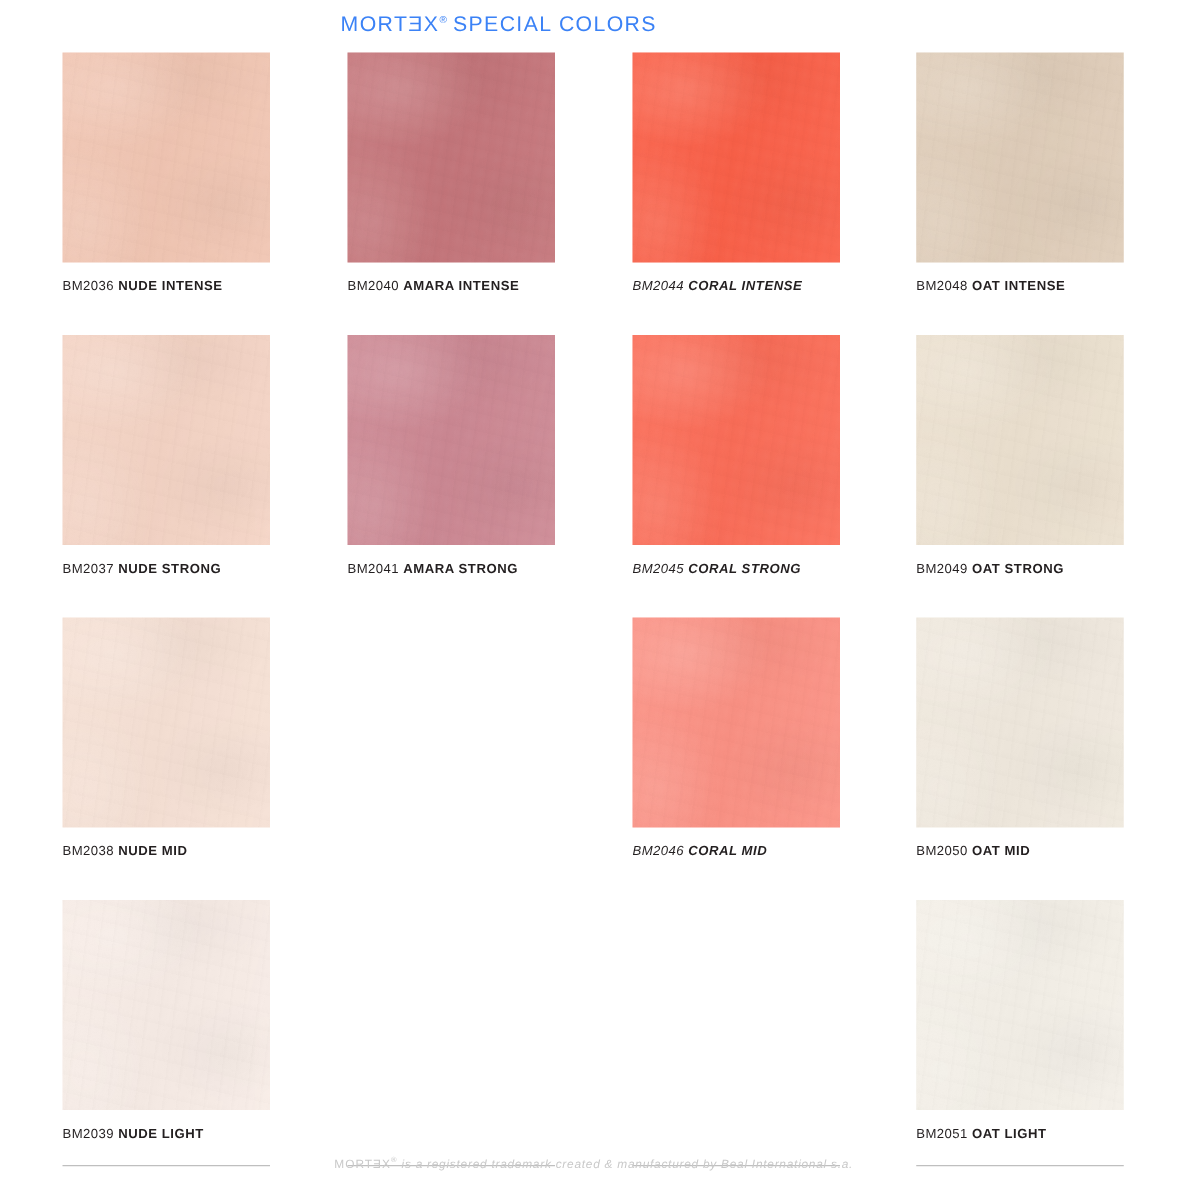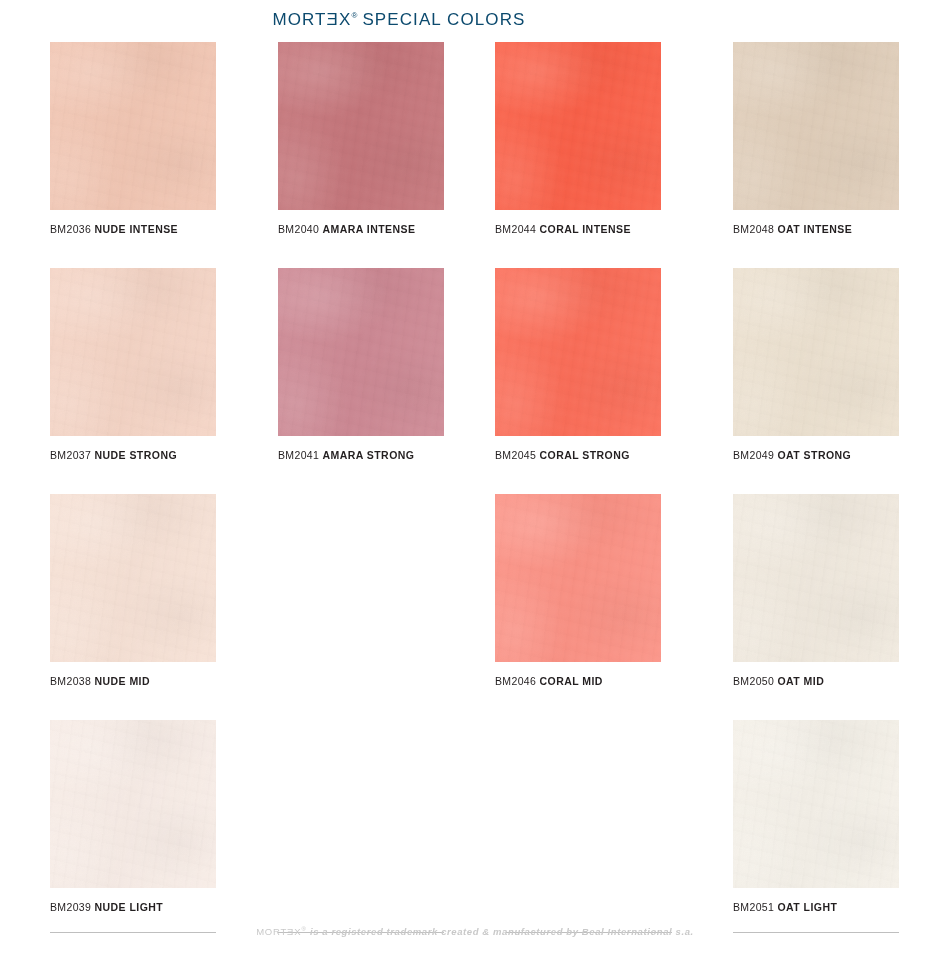--- a/index.html
+++ b/index.html
@@ -18,21 +18,21 @@
 
   
   #header {
     position: absolute;
     left: 0;
     top: 10px;
     width: 798px;
     text-align: center;
     font-size: 17px;
     letter-spacing: 1.1px;
-    color: #0c4a6e;
+    color: #3b82f6;
     font-weight: 400;
     white-space: nowrap;
   }
   #header .brand {
     position: relative;
   }
   #header .reg {
     font-size: 8px;
     vertical-align: super;
     letter-spacing: 0;
@@ -51,21 +51,21 @@
     height: 226px;
     padding-left: 45px;
   }
   .cell {
     position: absolute;
     top: 0;
     width: 166px;
   }
   .cell.c0 { left: 0px; }
   .cell.c1 { left: 228px; }
-  .cell.c2 { left: 445px; }
+  .cell.c2 { left: 456px; font-style: italic; }
   .cell.c3 { left: 683px; }
 
   .swatch {
     width: 166px;
     height: 168px;
     position: relative;
     overflow: hidden;
   }
   
   .swatch .tex {
@@ -122,21 +122,21 @@
     top: 926px;
     width: 950px;
     text-align: center;
     font-size: 9.5px;
     color: #c9c9c9;
     letter-spacing: .6px;
     white-space: nowrap;
   }
   #footer .brand { font-style: normal; letter-spacing: .8px; }
   #footer .reg { font-size: 6px; vertical-align: super; }
-  #footer .note { font-style: italic; font-weight: bold; }
+  #footer .note { font-style: italic; }
 </style>
 </head>
 <body>
 
 <div id="header">
   <span class="brand"><span>MORTƎX</span><span class="reg">®</span></span><span class="sep"></span><span>SPECIAL COLORS</span>
 </div>
 
 <div id="grid">
     <div class="row">

